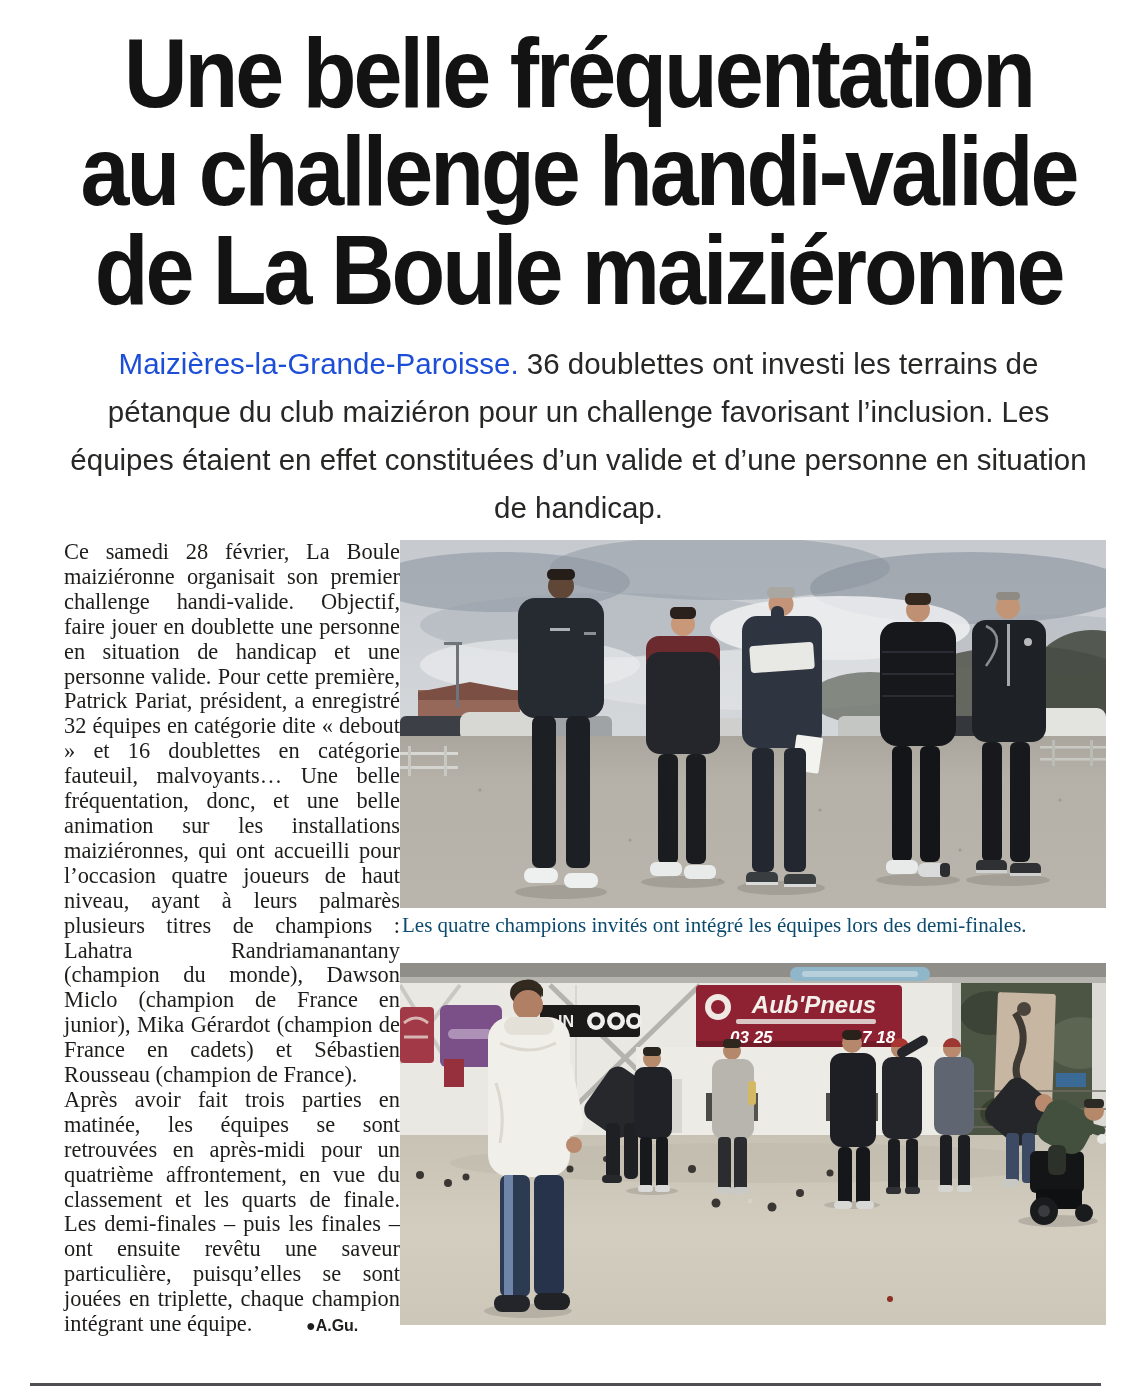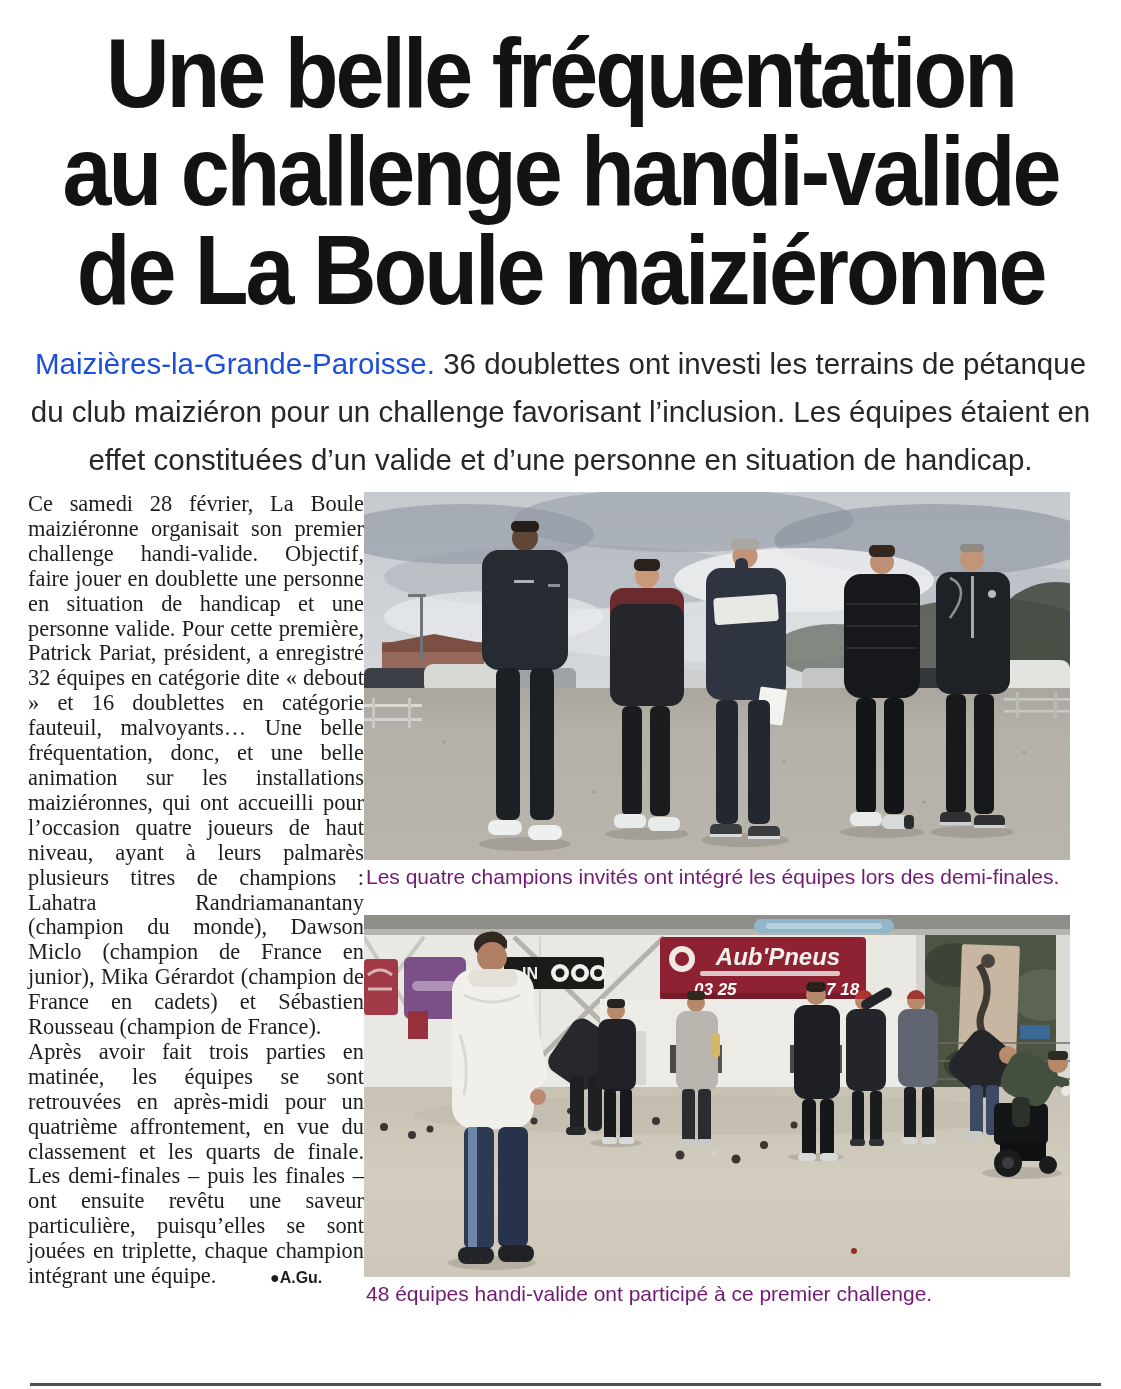--- a/index.html
+++ b/index.html
@@ -3,20 +3,21 @@
 <meta charset="utf-8">
 <style>
   * { margin:0; padding:0; box-sizing:border-box; }
   html,body { background:#ffffff; }
   .page {
     position:relative;
     width:1121px; height:1389px;
     background:#ffffff;
     overflow:hidden;
     font-family:"Liberation Sans", sans-serif;
+    padding-left:36px;
   }
   
   .headline {
     margin-top:24px;
     height:264px;
     text-align:center;
     font-family:"Liberation Sans", sans-serif;
     font-weight:bold;
     font-size:88px;
     line-height:88px;
@@ -59,24 +60,24 @@
     font-family:"Liberation Sans", sans-serif;
     font-weight:bold;
     font-size:16px;
     white-space:nowrap;
     margin-left:48px;
   }
   .col-photos { width:706px; flex:0 0 706px; }
   .photo-fig { margin:0; }
   .photo-fig svg { display:block; }
   .caption {
-    font-family:Liberation Sans, sans-serif;
+    font-family:Liberation Serif, serif;
     font-size:21px;
     line-height:24px;
-    color:#701a75;
+    color:#0c4a6e;
     margin:5px 0 0 2px;
   }
   .photo2-fig { margin-top:26px; }
   
   .rule {
     position:absolute;
     left:30px; right:20px; bottom:3px;
     height:3px;
     background:#4e4f52;
   }
@@ -420,19 +421,18 @@
             <rect x="148" y="92" width="30" height="82" rx="14" fill="#f1efea" transform="rotate(-12 163 133)"></rect>
             <circle cx="174" cy="182" r="8" fill="#b98a6e"></circle>
             <rect x="100" y="212" width="30" height="122" rx="7" fill="#2c3a52"></rect>
             <rect x="104" y="212" width="9" height="120" fill="#7a93b8" opacity="0.85"></rect>
             <rect x="134" y="212" width="30" height="120" rx="7" fill="#26334a"></rect>
             <rect x="94" y="332" width="36" height="17" rx="8" fill="#23252a"></rect>
             <rect x="134" y="330" width="36" height="17" rx="8" fill="#202226"></rect>
           </g>
         </svg>
       </figure>
-      <div class="caption">48 équipes handi-valide ont participé à ce premier challenge.</div>
 
     </div>
   </div>
 
   <div class="rule"></div>
 </div>
 
 </body></html>

